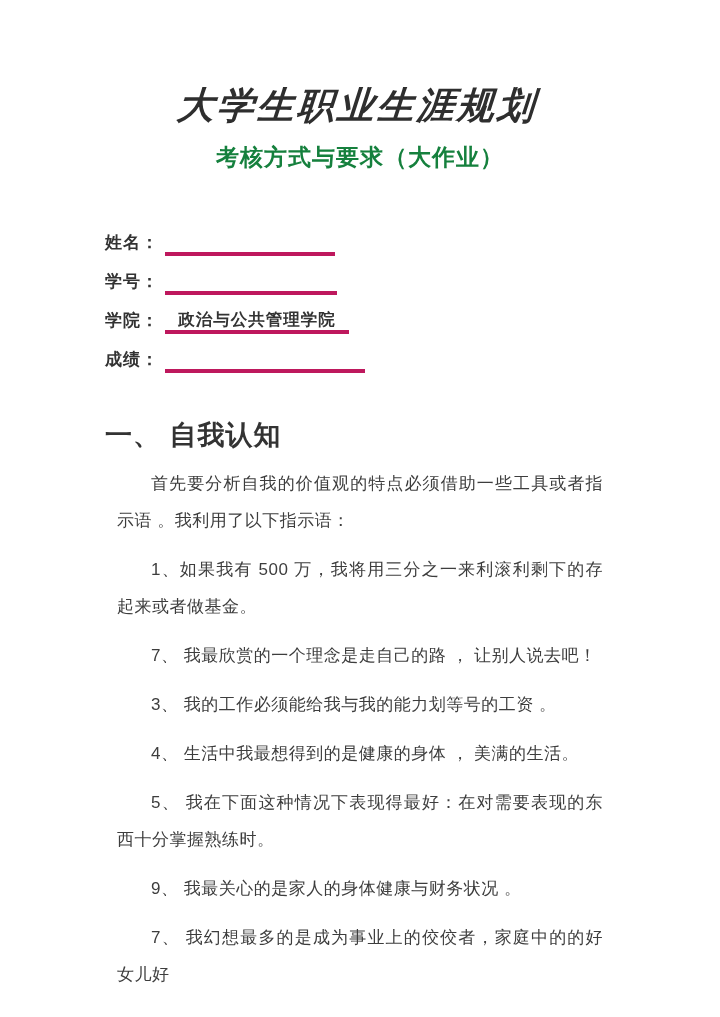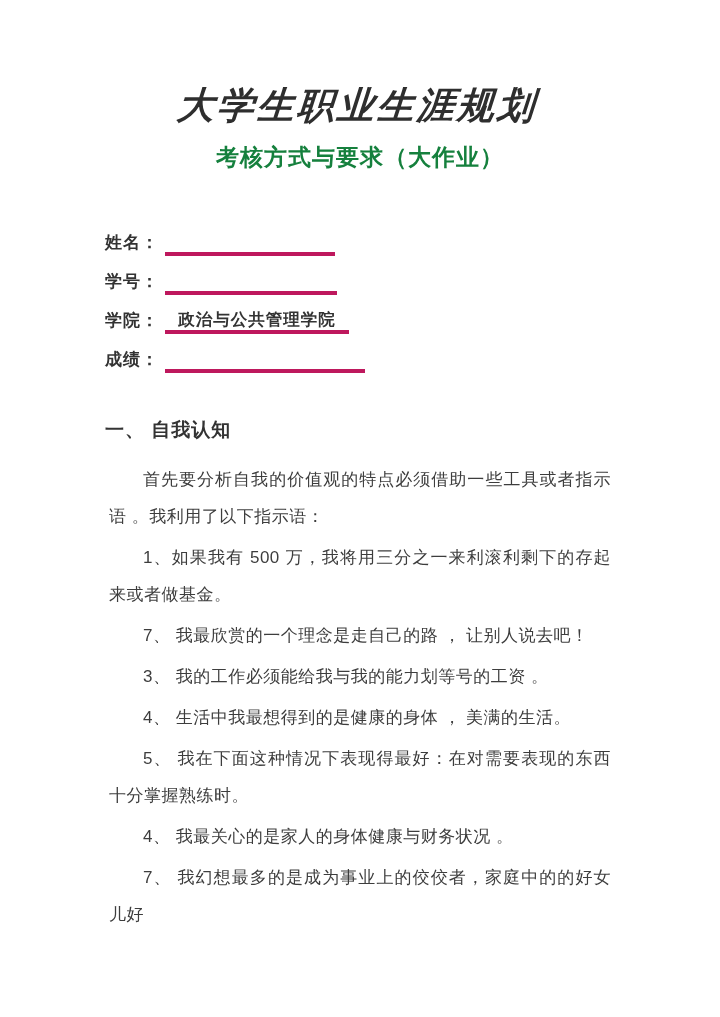--- a/index.html
+++ b/index.html
@@ -61,28 +61,28 @@
     line-height:22px;
     height:22px;
     color:#333333;
   }
   .blank-0{width:170px;}
   .blank-1{width:172px;}
   .blank-2{width:184px;}
   .blank-3{width:200px;}
   .blank-4{width:160px;}
   .section-heading{
-    margin:44px 0 18px 0;
-    font-size:19px;
+    margin:44px 0 6px 0;
+    font-size:27px;
     font-weight:bold;
     letter-spacing:1px;
     color:#333333;
   }
   .body-text p{
-    margin:4px;
+    margin:12px;
     font-size:17px;
     line-height:37px;
     text-indent:2em;
     text-align:justify;
     letter-spacing:0.5px;
     color:#3d3d3d;
   }
 </style>
 </head>
 <body>
@@ -113,17 +113,17 @@
 
   <div class="section-heading">一、 自我认知</div>
 
   <div class="body-text">
     <p>首先要分析自我的价值观的特点必须借助一些工具或者指示语 。我利用了以下指示语：</p>
     <p>1、如果我有 500 万，我将用三分之一来利滚利剩下的存起来或者做基金。</p>
     <p>7、 我最欣赏的一个理念是走自己的路 ， 让别人说去吧！</p>
     <p>3、 我的工作必须能给我与我的能力划等号的工资 。</p>
     <p>4、 生活中我最想得到的是健康的身体 ， 美满的生活。</p>
     <p>5、 我在下面这种情况下表现得最好：在对需要表现的东西十分掌握熟练时。</p>
-    <p>4、 我最关心的是家人的身体健康与财务状况 。</p>
+    <p>9、 我最关心的是家人的身体健康与财务状况 。</p>
     <p>7、 我幻想最多的是成为事业上的佼佼者，家庭中的的好女儿好</p>
   </div>
 
 </div>
 
 </body></html>

